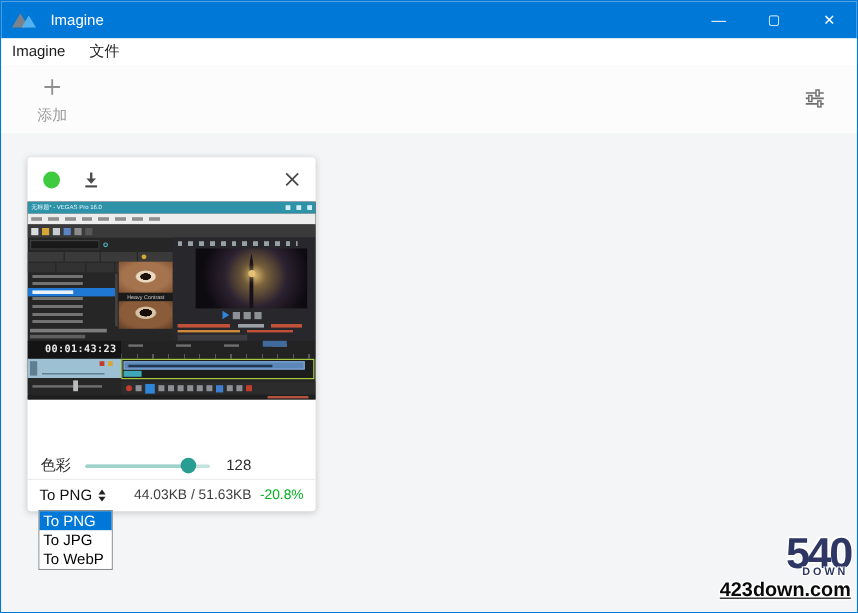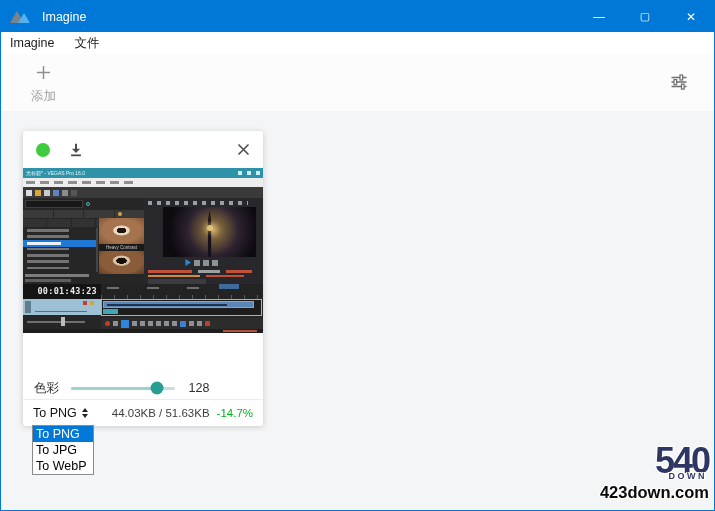--- a/index.html
+++ b/index.html
@@ -129,21 +129,21 @@
   .dd-item { height:16px; line-height:16px; padding-left:3px; color:#000; background:#fff; }
   .dd-item.selected { background:#0078d7; color:#fff; }
 
   
   .watermark { position:absolute; right:5px; bottom:10px; text-align:right; line-height:1; z-index:1; }
   .wm-big { font-size:36px; font-weight:bold; color:#2e3763; letter-spacing:-2px;
             text-shadow:-1px -1px 0 #fff, 1px -1px 0 #fff, -1px 1px 0 #fff, 1px 1px 0 #fff; }
   .wm-down { display:block; font-size:9px; font-weight:bold; color:#2e3763; letter-spacing:2.5px; margin-top:-7px; padding-right:2px;
             text-shadow:-1px -1px 0 #fff, 1px -1px 0 #fff, -1px 1px 0 #fff, 1px 1px 0 #fff; }
   .wm-domain { display:block; margin-top:3px; font-size:16.5px; font-weight:bold; color:#0a0a0a;
-            text-shadow:-1px -1px 0 #fff, 1px -1px 0 #fff, -1px 1px 0 #fff, 1px 1px 0 #fff; }
+            text-shadow:-1px -1px 0 #fff, 1px -1px 0 #fff, -1px 1px 0 #fff, 1px 1px 0 #fff;text-decoration:underline; }
 </style>
 </head>
 <body>
 
 <div class="app">
 
   <div class="titlebar">
     <div class="logo">
       <i class="tri-a"></i>
         <i class="tri-b"></i>
@@ -320,21 +320,21 @@
 
     <div class="bottom-row">
       <span class="format-select">
         <span>To PNG</span>
         <span class="sort-arrows">
             <i class="up"></i>
             <i class="dn"></i>
           </span>
       </span>
       <span class="size-text">44.03KB / 51.63KB</span>
-      <span class="savings-text">-14.7%</span>
+      <span class="savings-text">-20.8%</span>
     </div>
   </div>
 
   <div class="dropdown">
     <div class="dd-item selected">To PNG</div>
     <div class="dd-item">To JPG</div>
     <div class="dd-item">To WebP</div>
   </div>
 
   <div class="watermark">

